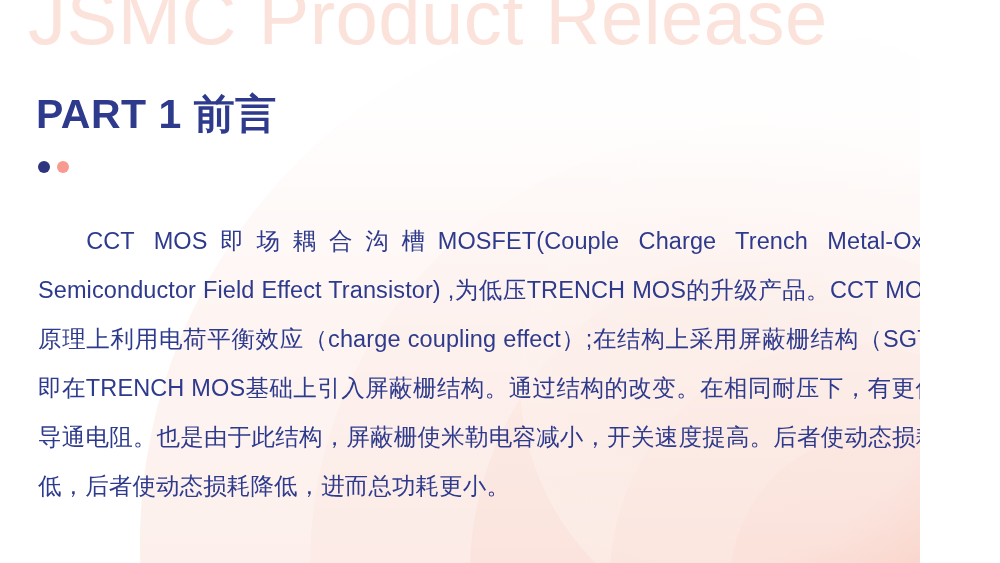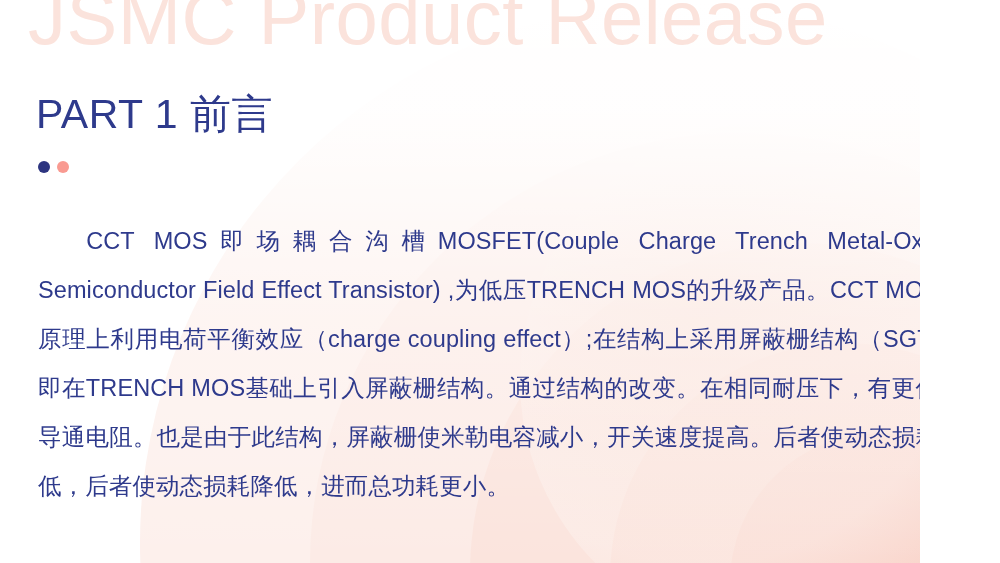--- a/index.html
+++ b/index.html
@@ -98,21 +98,21 @@
     color: #fbe3dc;
     white-space: nowrap;
   }
 
   
   .part-heading {
     position: absolute;
     left: 36px;
     top: 92px;
     font-size: 41px;
-    font-weight: normal;
+    font-weight: bold;
     color: #2e3a8c;
     letter-spacing: 0.5px;
     line-height: 1.1;
     white-space: nowrap;
   }
 
   
   .dots {
     position: absolute;
     left: 38px;

